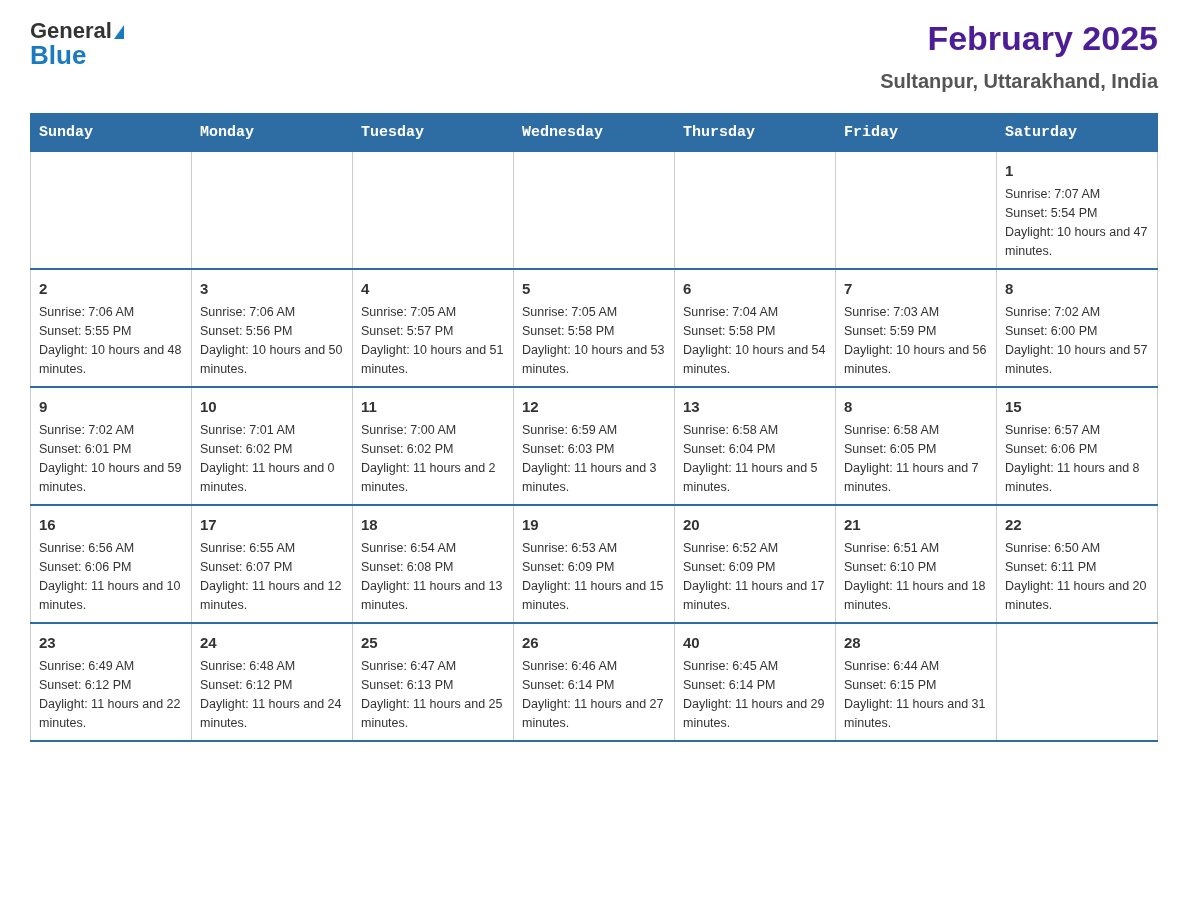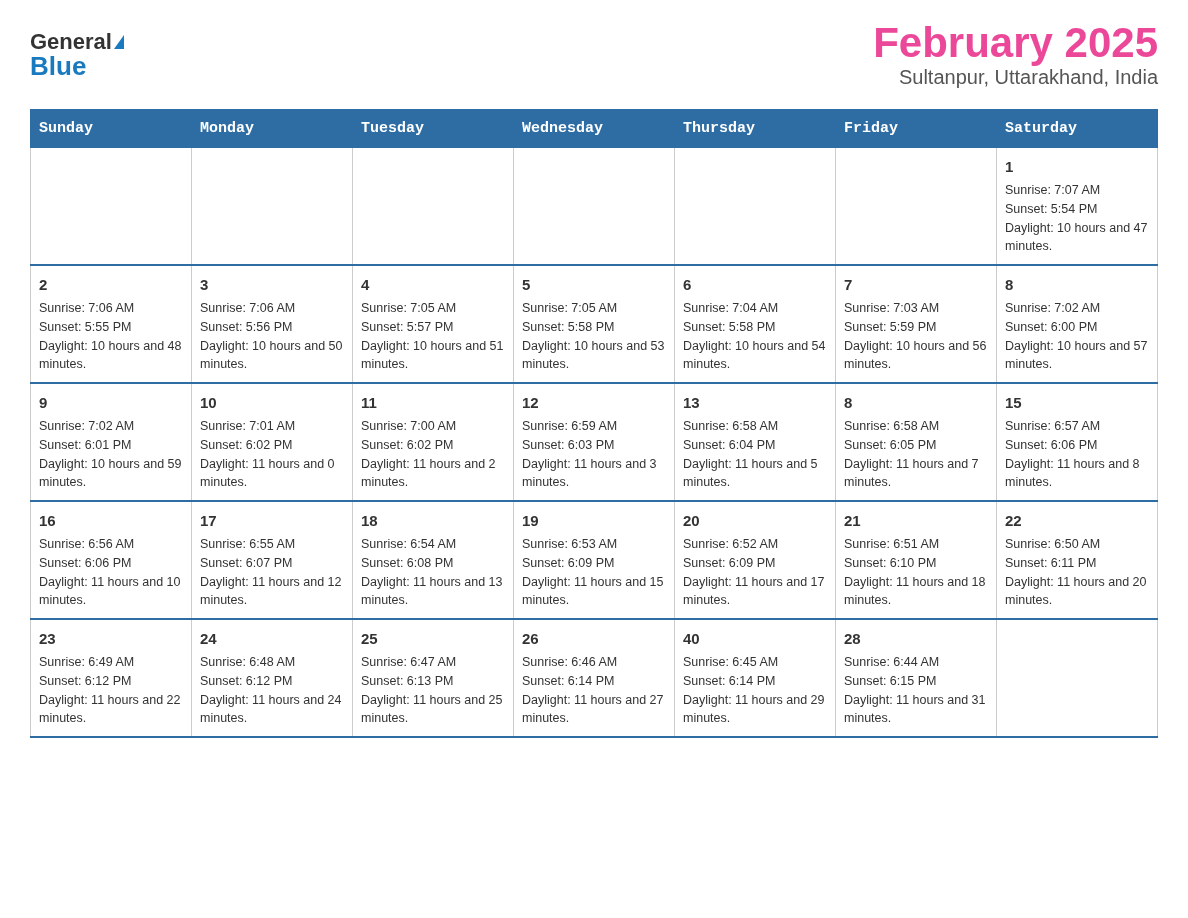--- a/index.html
+++ b/index.html
@@ -5,21 +5,21 @@
     * { box-sizing: border-box; margin: 0; padding: 0; }
     body {
       font-family: Arial, sans-serif;
       background: #fff;
       padding: 20px 30px;
       color: #333;
     }
     .header {
       display: flex;
       justify-content: space-between;
-      align-items: center;
+      align-items: flex-start;
       margin-bottom: 20px;
       gap: 36px;
     }
     .logo {
       display: flex;
       flex-direction: column;
       align-items: flex-start;
     }
     .logo-general {
       font-size: 22px;
@@ -41,29 +41,30 @@
       border-bottom: 14px solid #1a7abf;
       margin-left: 2px;
       vertical-align: middle;
       position: relative;
       top: -2px;
     }
     .title-block {
       text-align: right;
     }
     .title-block h1 {
-      font-size: 42px;
-      font-weight: bold;
-      color: #ec4899;
+      font-size: 34px;
+      font-weight: bold;
+      color: #4c1d95;
       line-height: 1.1;
     }
     .title-block h2 {
       font-size: 20px;
-      font-weight: normal;
+      font-weight: bold;
       color: #555;
+      margin-top: 13px;
     }
     .calendar {
       width: 100%;
       border-collapse: collapse;
     }
     .calendar thead th {
       background-color: #2e6da4;
       color: #fff;
       padding: 10px 8px;
       font-size: 15px;

